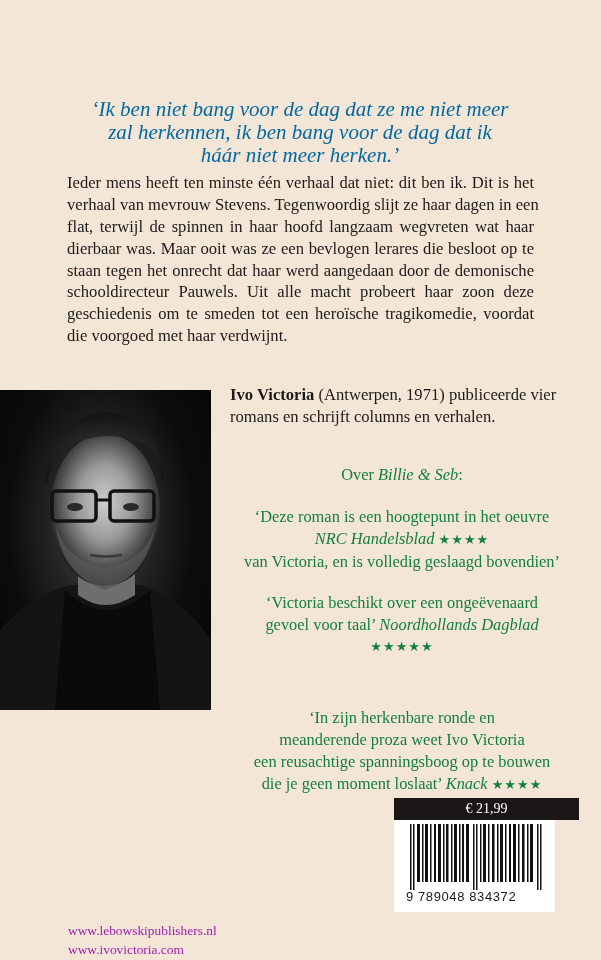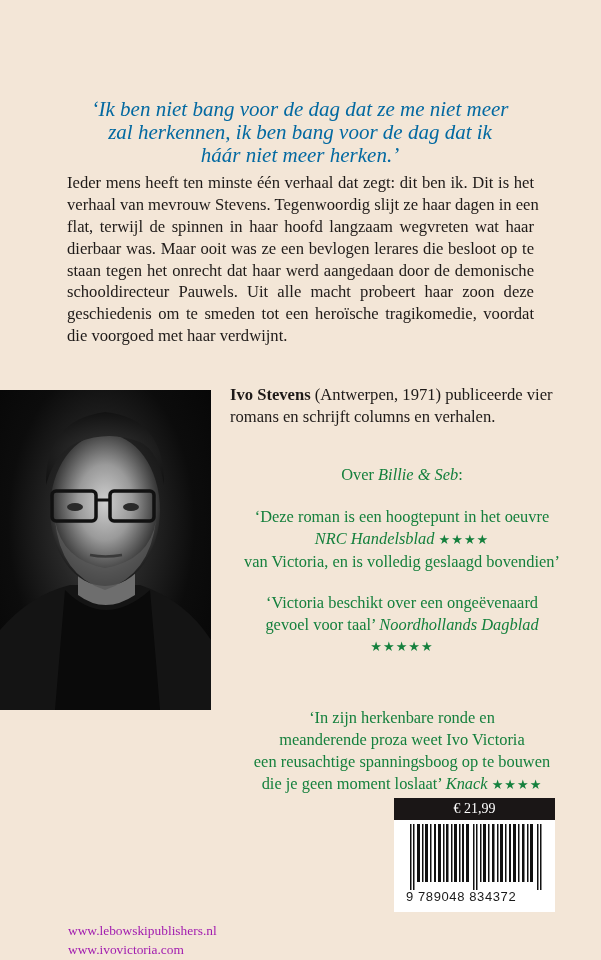--- a/index.html
+++ b/index.html
@@ -85,21 +85,21 @@
       left: 394px;
       top: 798px;
       width: 161px;
       height: 114px;
       background: #ffffff;
     }
     .price-bar {
       position: absolute;
       left: 394px;
       top: 798px;
-      width: 161px;
+      width: 185px;
       height: 22px;
       background: #1a1616;
       color: #ffffff;
       text-align: center;
       font-size: 14px;
       line-height: 22px;
     }
     .bars {
       position: absolute;
       left: 410px;
@@ -128,21 +128,21 @@
 </head>
 <body>
 
 <div class="epigraph">
   <div>‘Ik ben niet bang voor de dag dat ze me niet meer</div>
   <div>zal herkennen, ik ben bang voor de dag dat ik</div>
   <div>háár niet meer herken.’</div>
 </div>
 
 <div class="blurb">
-  <span class="ln">Ieder mens heeft ten minste één verhaal dat zegt: dit ben ik. Dit is het</span>
+  <span class="ln">Ieder mens heeft ten minste één verhaal dat niet: dit ben ik. Dit is het</span>
   <span class="ln">verhaal van mevrouw Stevens. Tegenwoordig slijt ze haar dagen in een</span>
   <span class="ln">flat, terwijl de spinnen in haar hoofd langzaam wegvreten wat haar</span>
   <span class="ln">dierbaar was. Maar ooit was ze een bevlogen lerares die besloot op te</span>
   <span class="ln">staan tegen het onrecht dat haar werd aangedaan door de demonische</span>
   <span class="ln">schooldirecteur Pauwels. Uit alle macht probeert haar zoon deze</span>
   <span class="ln">geschiedenis om te smeden tot een heroïsche tragikomedie, voordat</span>
   <span class="ln last">die voorgoed met haar verdwijnt.</span>
 </div>
 
 <div class="photo" title="Black and white portrait of author with glasses">
@@ -177,21 +177,21 @@
     <line x1="96" y1="110" x2="110" y2="110" stroke="#111" stroke-width="3"></line>
 
     <ellipse cx="75" cy="117" rx="8" ry="4" fill="#2a2a2a"></ellipse>
     <ellipse cx="131" cy="117" rx="8" ry="4" fill="#2a2a2a"></ellipse>
 
     <path d="M90 165 Q105 168 122 165" stroke="#3a3a3a" stroke-width="2.5" fill="none"></path>
   </svg>
 </div>
 
 <div class="bio">
-  <div><span class="name">Ivo Stevens</span><span> (Antwerpen, 1971) publiceerde vier</span></div>
+  <div><span class="name">Ivo Victoria</span><span> (Antwerpen, 1971) publiceerde vier</span></div>
   <div>romans en schrijft columns en verhalen.</div>
 </div>
 
 <div class="reviews" style="top:464px;">
   <div><span>Over </span><i>Billie &amp; Seb</i><span>:</span></div>
 </div>
 
 <div class="reviews" style="top:506px;">
   <div>‘Deze roman is een hoogtepunt in het oeuvre</div>
   <div><i>NRC Handelsblad</i> <span class="stars">★★★★</span></div>

